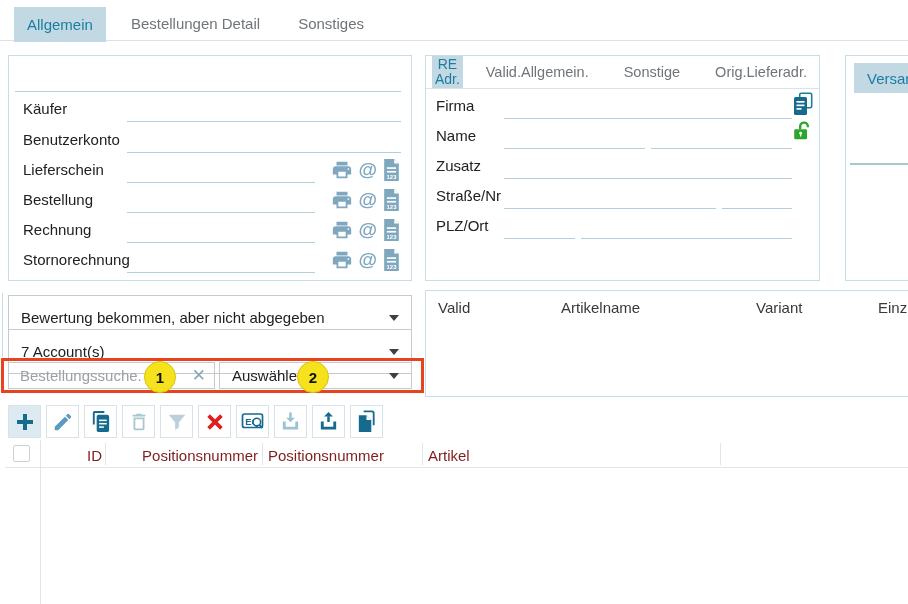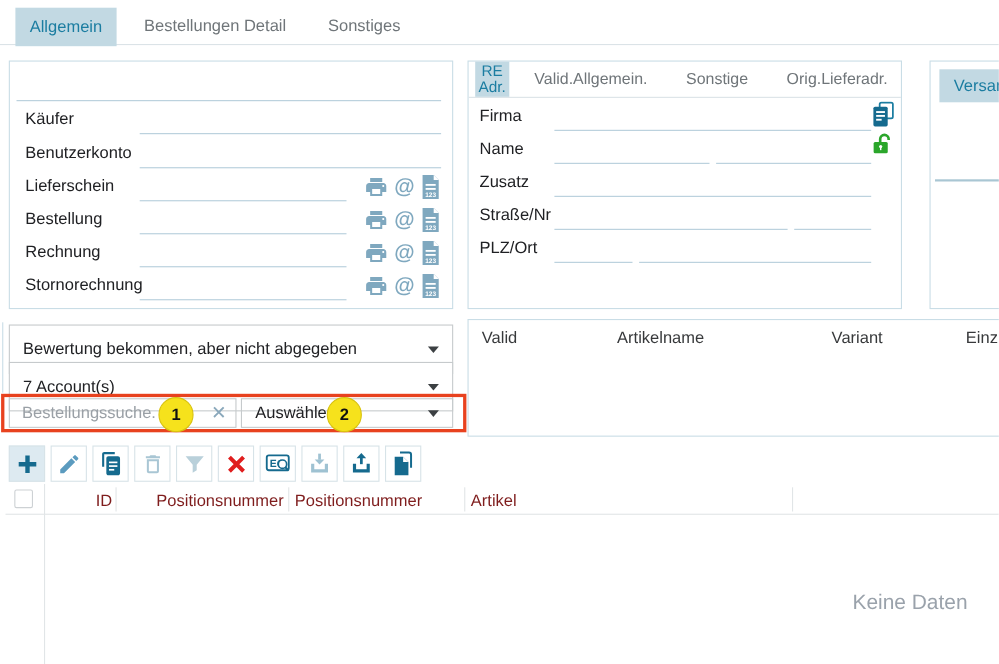--- a/index.html
+++ b/index.html
@@ -382,15 +382,14 @@
   <div class="hcell" style="left:268px">Positionsnummer</div>
   <div class="hcell" style="left:428px">Artikel</div>
 
   <div class="vdiv" style="left:40px;top:440px;height:164px"></div>
   <div class="vdiv" style="left:105px;top:443px;height:22px"></div>
   <div class="vdiv" style="left:262px;top:443px;height:22px"></div>
   <div class="vdiv" style="left:422px;top:443px;height:22px"></div>
   <div class="vdiv" style="left:720px;top:443px;height:22px"></div>
   <div id="hdr-underline"></div>
 
-  <div id="empty-msg">Keine Daten</div>
 
 </div>
 
 </body></html>

